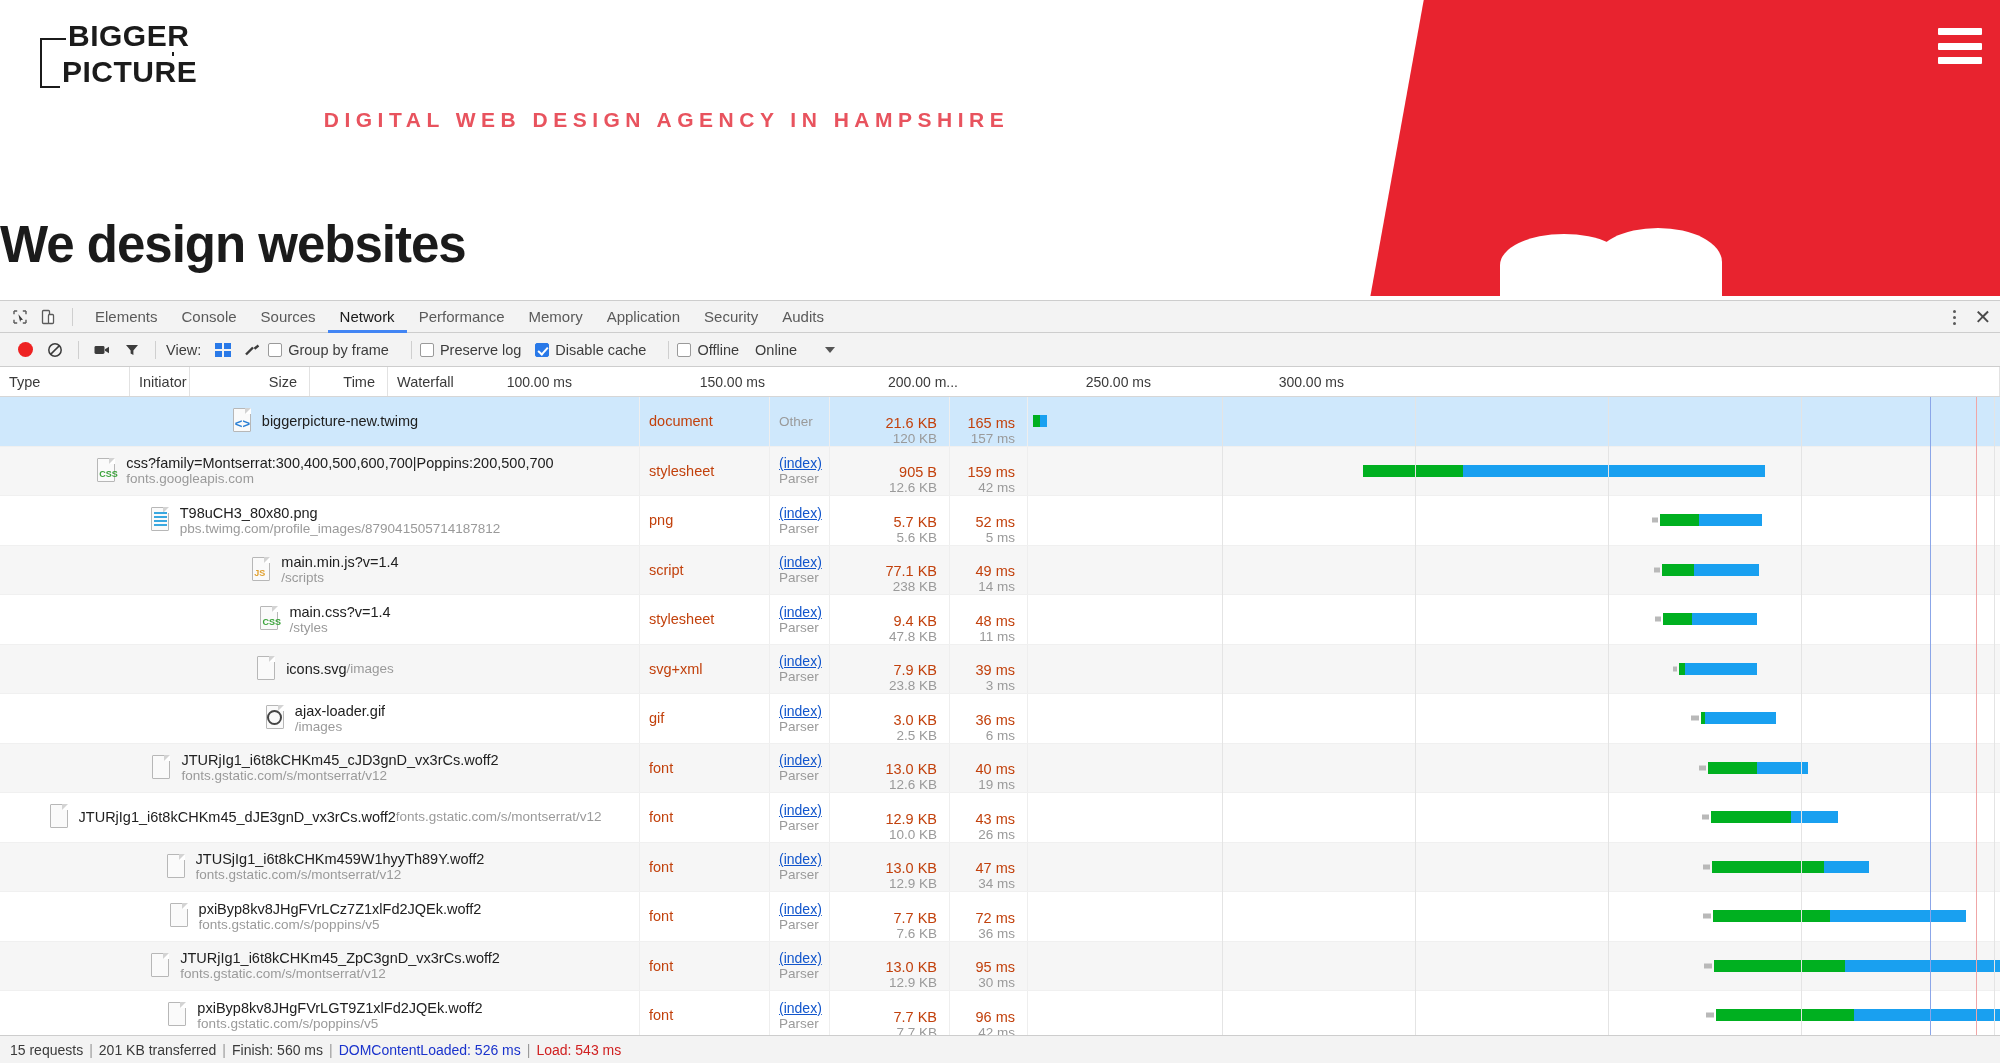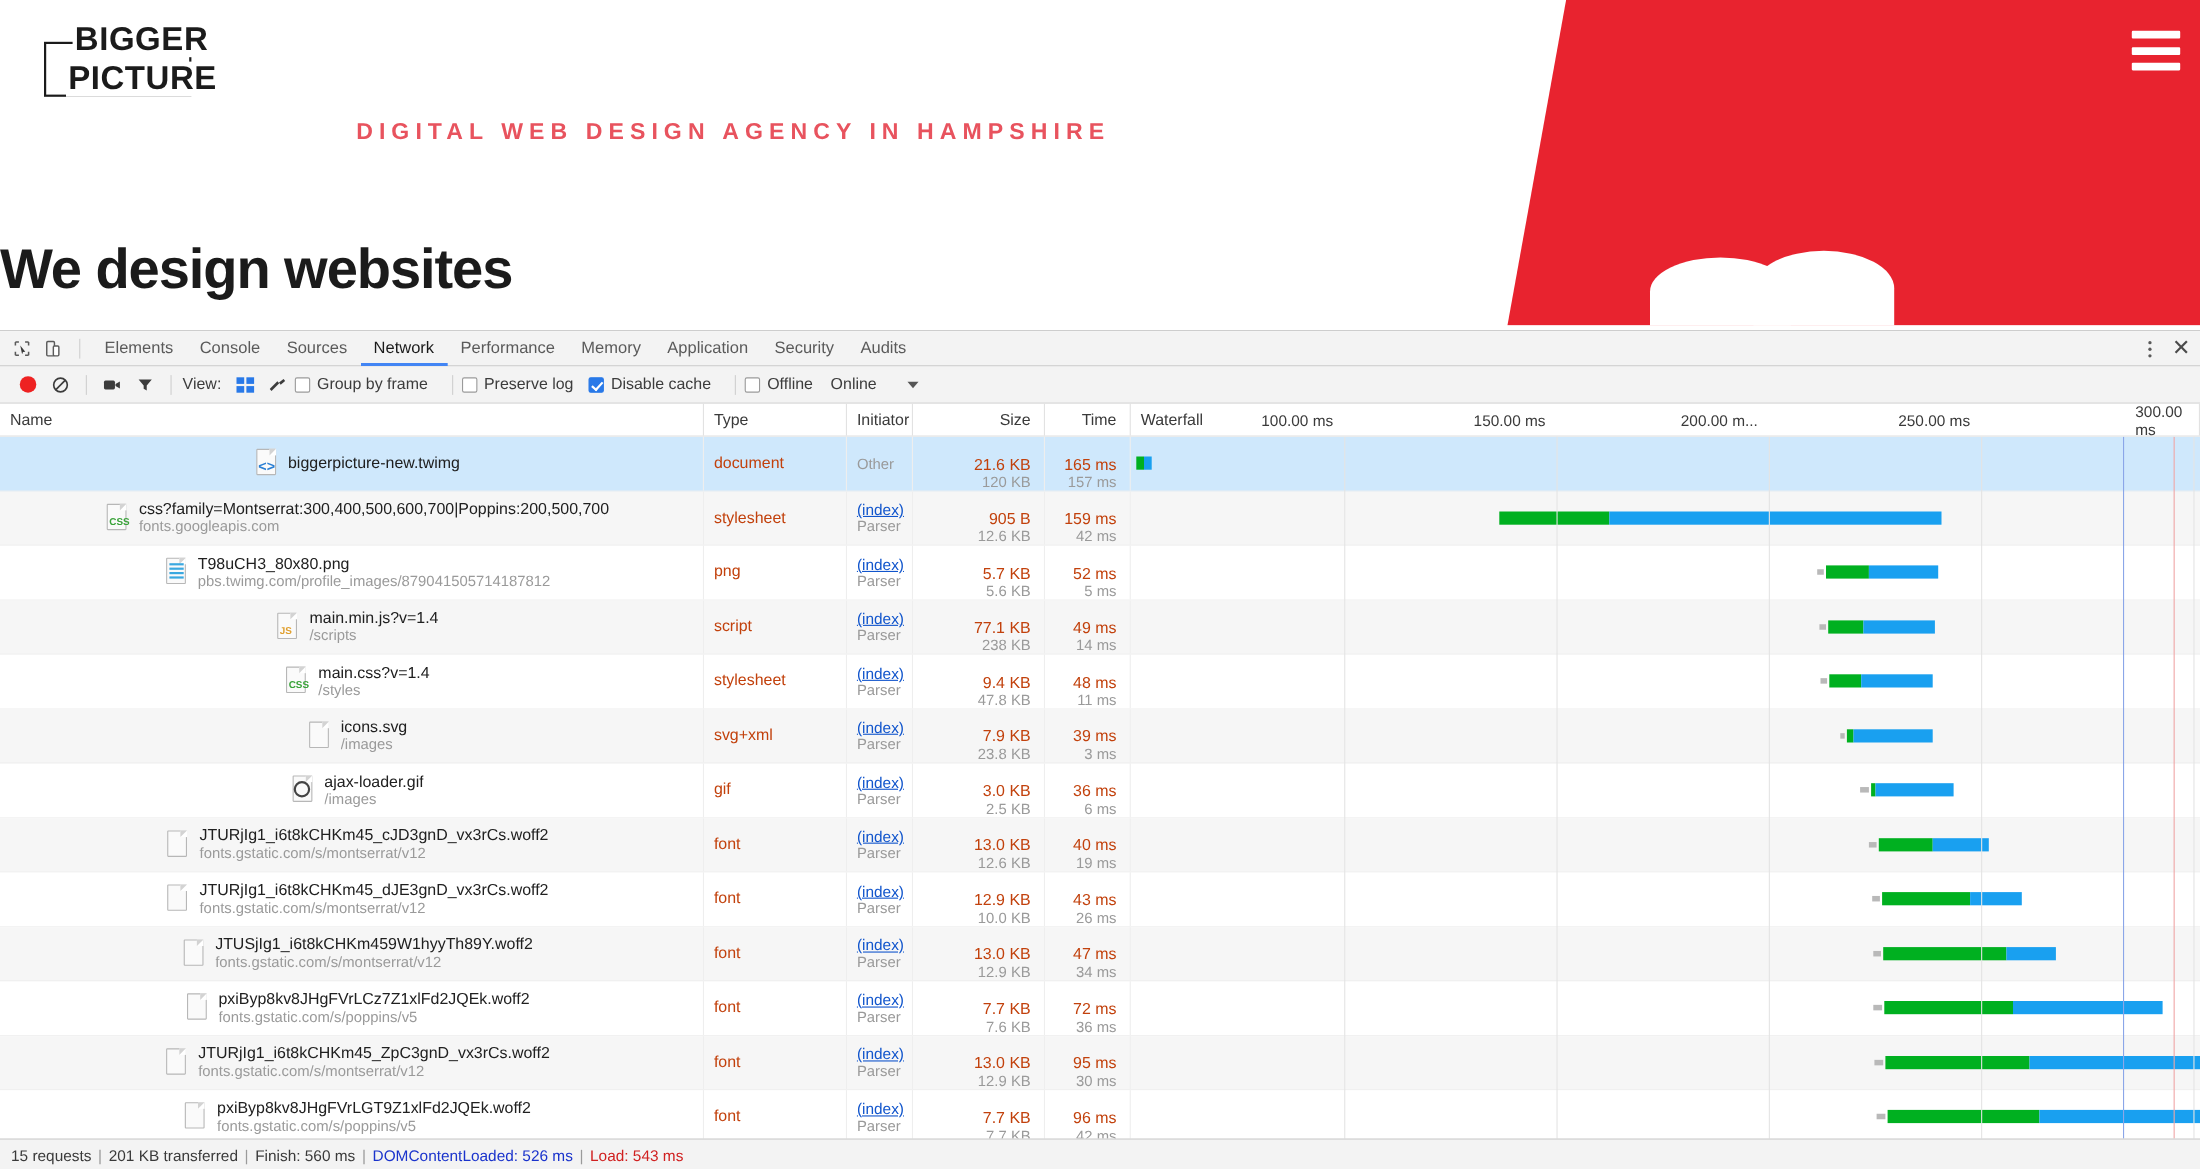--- a/index.html
+++ b/index.html
@@ -354,21 +354,20 @@
       <span class="cb-check"></span>
       <span>Offline</span>
     </div>
     <div class="throttle-sel">
       <span>Online</span>
       <span class="caret"></span>
     </div>
   </div>
 
   <div class="netheader">
-    <div class="c-name">Name</div>
     <div class="c-type">Type</div>
     <div class="c-init">Initiator</div>
     <div class="c-size">Size</div>
     <div class="c-time">Time</div>
     <div class="c-wf">
       <span style="position:absolute;left:9px;top:0;height:30px;display:flex;align-items:center">Waterfall</span>
       <span id="ruler-slot">
           <span class="ruler-tick" style="left: 194px;">100.00 ms</span>
           <span class="ruler-tick" style="left: 387px;">150.00 ms</span>
           <span class="ruler-tick" style="left: 580px;">200.00 m...</span>
@@ -548,21 +547,21 @@
             <span class="wf-wait" style="width:29.16px"></span>
             <span class="wf-dl" style="width:65.12400000000001px"></span>
           </span>
         </div>
       </div>
       <div class="row alt">
         <div class="cell c-name">
           <span class="ficon">
             <span class="page"></span>
           </span>
-          <span style="display:flex;flex-direction:column;justify-content:center;overflow:hidden">
+          <span style="display:flex;flex-direction:row;justify-content:center;overflow:hidden">
             <span class="name-main">icons.svg</span>
             <span class="name-sub">/images</span>
           </span>
         </div>
         <div class="cell c-type">
           <span class="v-main">svg+xml</span>
         </div>
         <div class="cell c-init">
           <span class="init-link">(index)</span>
           <span class="sub">Parser</span>
@@ -648,21 +647,21 @@
             <span class="wf-wait" style="width:48.6px"></span>
             <span class="wf-dl" style="width:50.544000000000004px"></span>
           </span>
         </div>
       </div>
       <div class="row">
         <div class="cell c-name">
           <span class="ficon">
             <span class="page"></span>
           </span>
-          <span style="display:flex;flex-direction:column;justify-content:center;overflow:hidden">
+          <span style="display:flex;flex-direction:row;justify-content:center;overflow:hidden">
             <span class="name-main">JTURjIg1_i6t8kCHKm45_dJE3gnD_vx3rCs.woff2</span>
             <span class="name-sub">fonts.gstatic.com/s/montserrat/v12</span>
           </span>
         </div>
         <div class="cell c-type">
           <span class="v-main">font</span>
         </div>
         <div class="cell c-init">
           <span class="init-link">(index)</span>
           <span class="sub">Parser</span>

